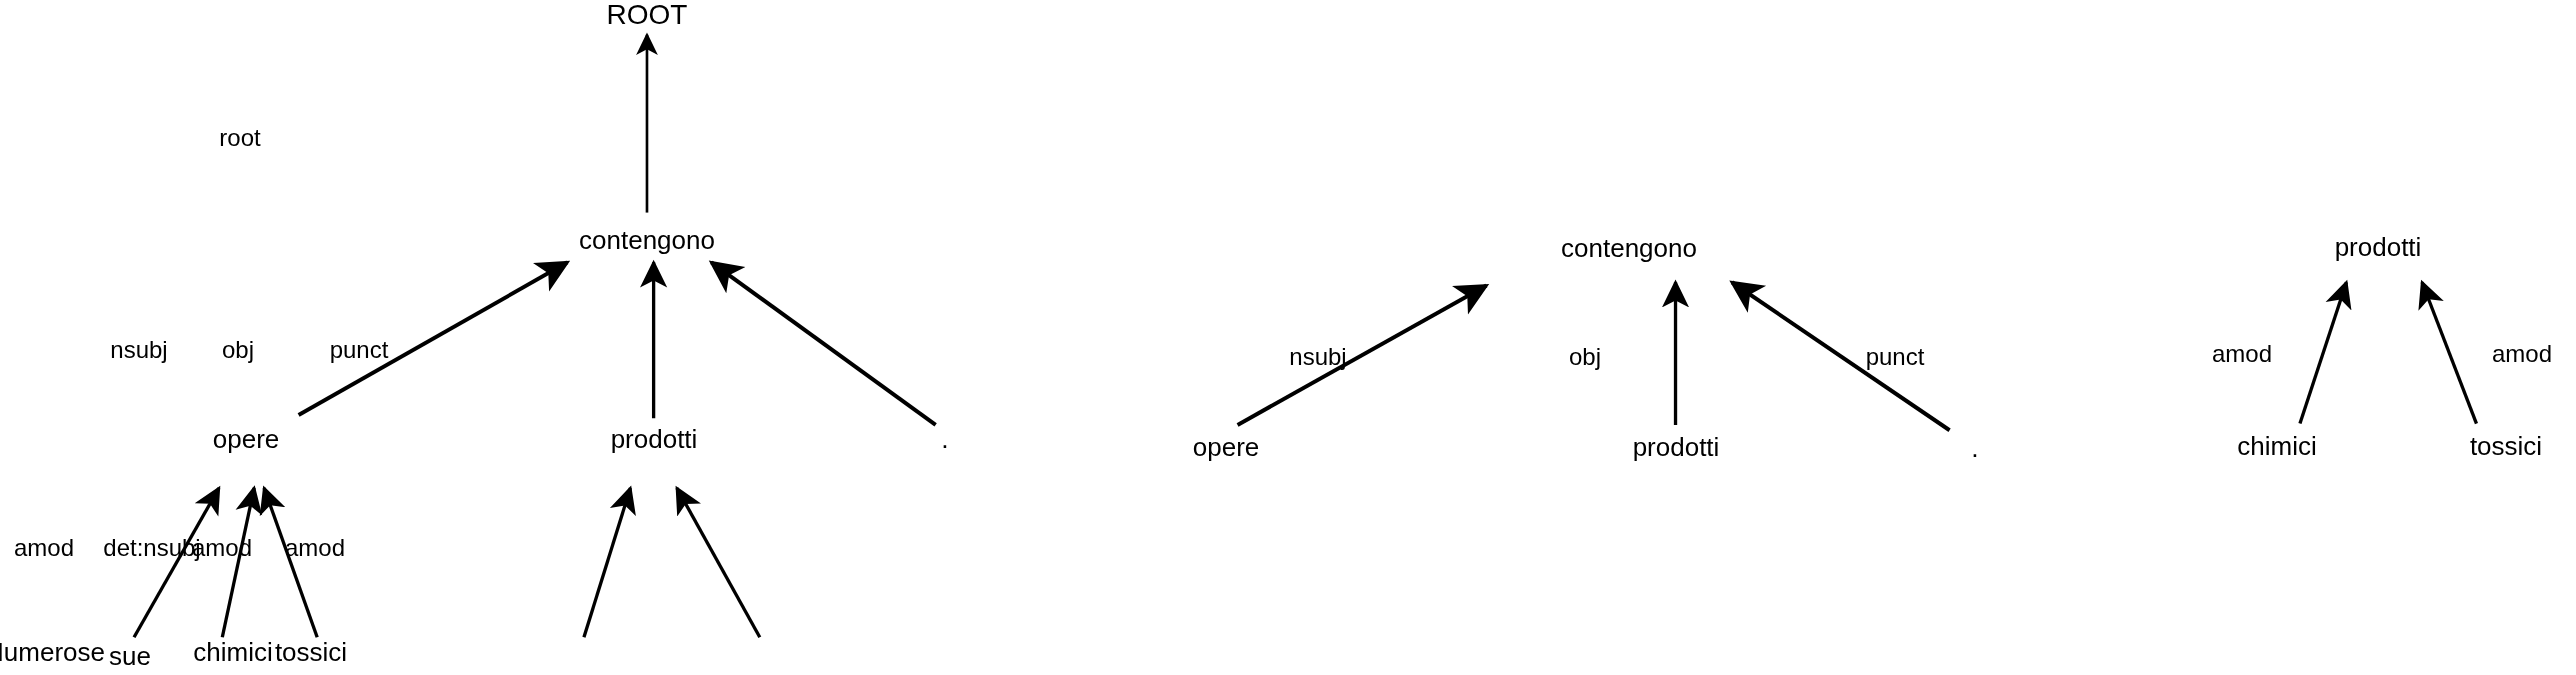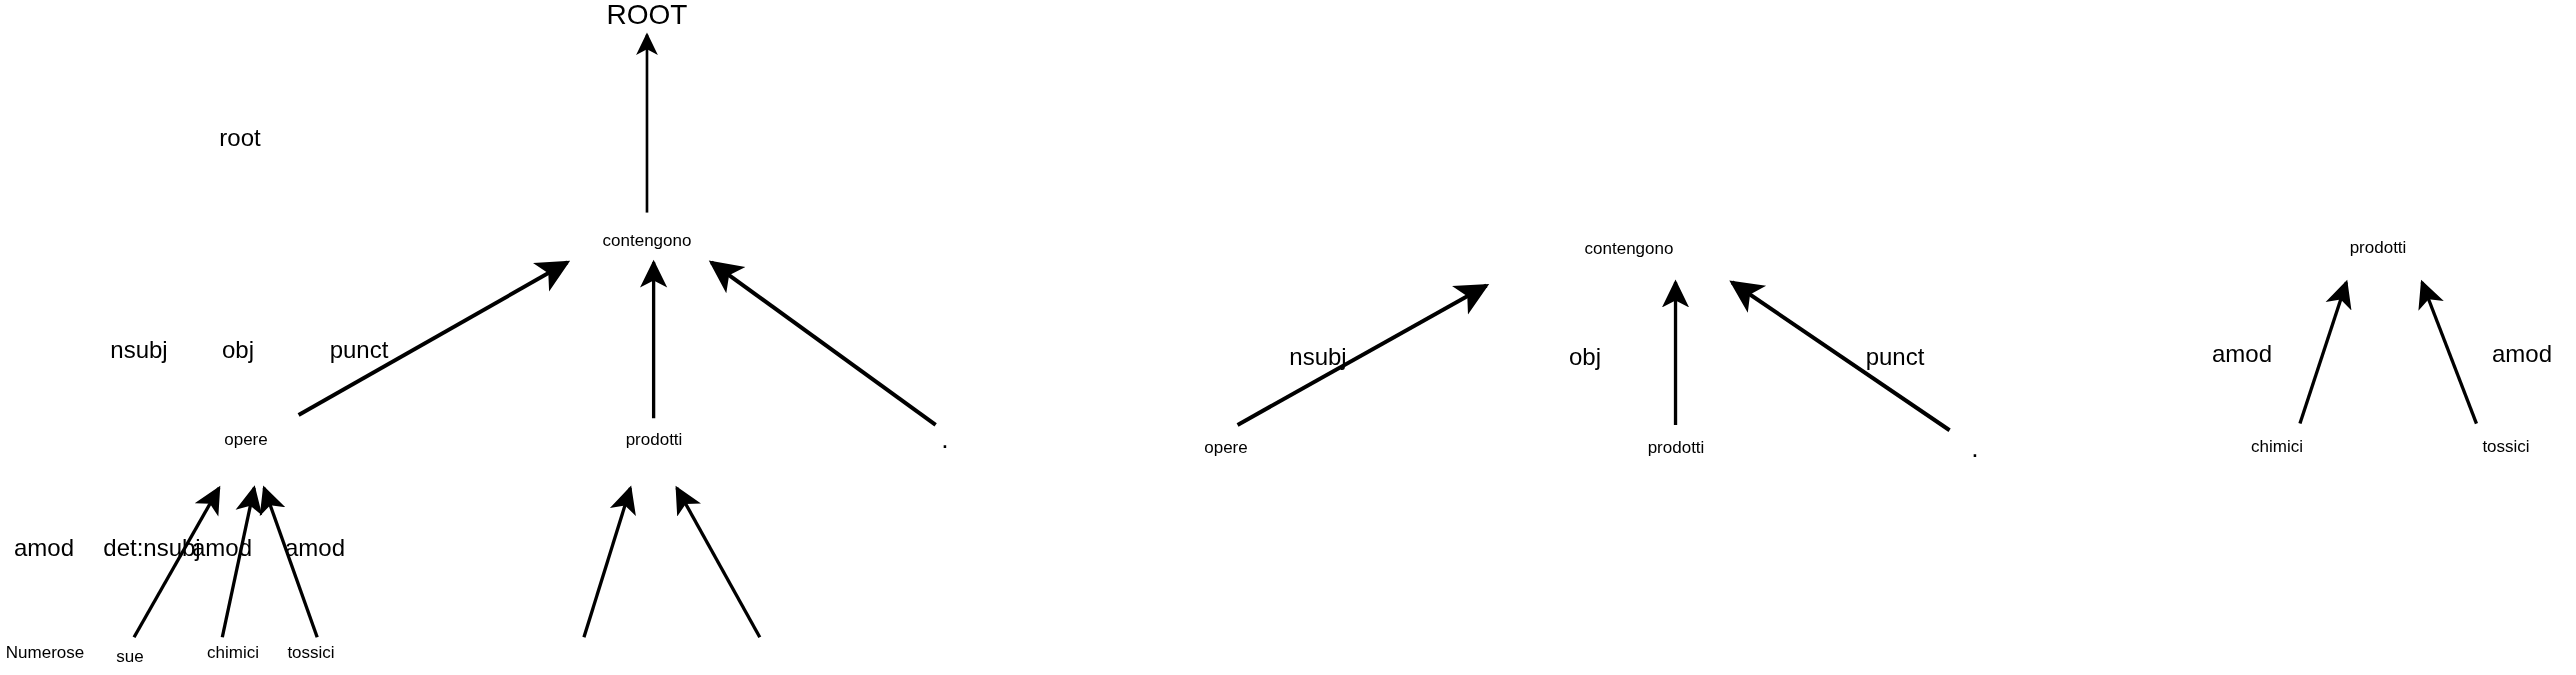--- a/index.html
+++ b/index.html
@@ -16,21 +16,21 @@
     font-family: "Liberation Sans", sans-serif;
   }
   .node, .reltext {
     position: absolute;
     color: #000000;
     white-space: nowrap;
     transform: translate(-50%, -50%);
     line-height: 1;
   }
   .node {
-    font-size: 17px;
+    font-size: 26px;
   }
   .node.root-label {
     font-size: 28px;
   }
   .reltext {
     font-size: 24px;
   }
   .node.punct-dot {
     font-size: 26.5px;
   }

